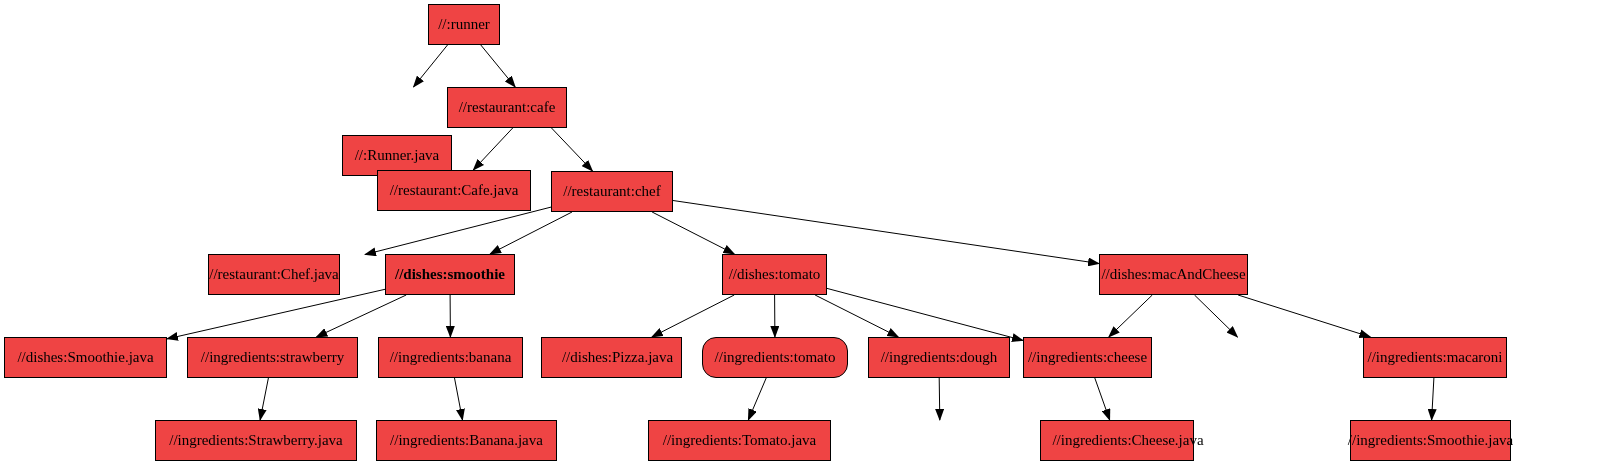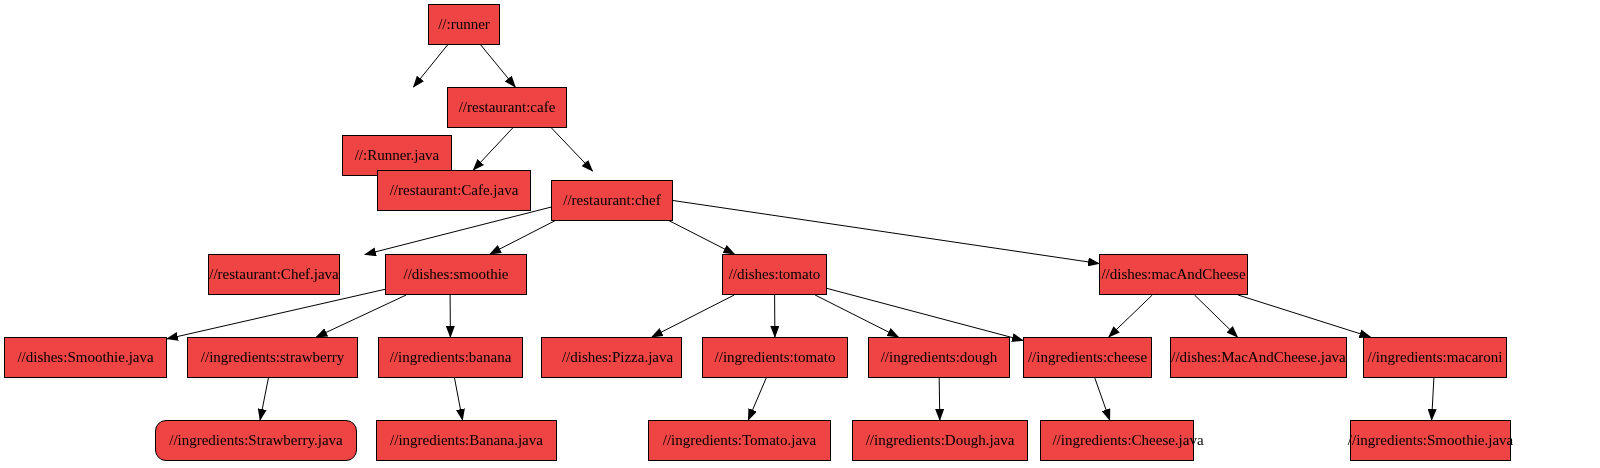--- a/index.html
+++ b/index.html
@@ -77,73 +77,67 @@
     </div>
     <div class="graph-node" style="left: 342px; top: 87px; width: 110px; height: 41px; margin-top: 48px;">
       <span>//:Runner.java</span>
     </div>
     <div class="graph-node" style="left: 447px; top: 87px; width: 120px; height: 41px;">
       <span>//restaurant:cafe</span>
     </div>
     <div class="graph-node" style="left: 377px; top: 170px; width: 154px; height: 41px;">
       <span>//restaurant:Cafe.java</span>
     </div>
-    <div class="graph-node" style="left: 551px; top: 171px; width: 122px; height: 41px; margin-top: 9px;">
+    <div class="graph-node" style="left: 551px; top: 171px; width: 122px; height: 41px;">
       <span>//restaurant:chef</span>
     </div>
     <div class="graph-node" style="left: 208px; top: 254px; width: 132px; height: 41px;">
       <span>//restaurant:Chef.java</span>
     </div>
-    <div class="graph-node" style="left: 385px; top: 254px; width: 142px; height: 41px;">
+    <div class="graph-node" style="left: 385px; top: 254px; width: 130px; height: 41px; font-weight: bold;">
       <span>//dishes:smoothie</span>
     </div>
     <div class="graph-node" style="left: 722px; top: 254px; width: 105px; height: 41px;">
       <span>//dishes:tomato</span>
     </div>
     <div class="graph-node" style="left: 1099px; top: 254px; width: 149px; height: 41px;">
       <span>//dishes:macAndCheese</span>
     </div>
     <div class="graph-node" style="left: 4px; top: 337px; width: 163px; height: 41px;">
       <span>//dishes:Smoothie.java</span>
     </div>
     <div class="graph-node" style="left: 187px; top: 337px; width: 171px; height: 41px;">
       <span>//ingredients:strawberry</span>
     </div>
     <div class="graph-node" style="left: 378px; top: 337px; width: 145px; height: 41px;">
       <span>//ingredients:banana</span>
     </div>
     <div class="graph-node" style="left: 541px; top: 337px; width: 141px; height: 41px; padding-left: 12px;">
       <span>//dishes:Pizza.java</span>
     </div>
-    <div class="graph-node" style="left: 702px; top: 337px; width: 146px; height: 41px;">
+    <div class="graph-node" style="left: 702px; top: 337px; width: 146px; height: 41px; border-radius: 14px;">
       <span>//ingredients:tomato</span>
     </div>
     <div class="graph-node" style="left: 868px; top: 337px; width: 142px; height: 41px;">
       <span>//ingredients:dough</span>
     </div>
     <div class="graph-node" style="left: 1023px; top: 337px; width: 129px; height: 41px;">
       <span>//ingredients:cheese</span>
     </div>
-    <div class="graph-node" style="left: 1170px; top: 337px; width: 177px; height: 41px;">
-      <span>//dishes:MacAndCheese.java</span>
-    </div>
     <div class="graph-node" style="left: 1363px; top: 337px; width: 144px; height: 41px;">
       <span>//ingredients:macaroni</span>
     </div>
-    <div class="graph-node" style="left: 155px; top: 420px; width: 202px; height: 41px; border-radius: 11px;">
+    <div class="graph-node" style="left: 155px; top: 420px; width: 202px; height: 41px;">
       <span>//ingredients:Strawberry.java</span>
     </div>
     <div class="graph-node" style="left: 376px; top: 420px; width: 181px; height: 41px;">
       <span>//ingredients:Banana.java</span>
     </div>
     <div class="graph-node" style="left: 648px; top: 420px; width: 183px; height: 41px;">
       <span>//ingredients:Tomato.java</span>
-    </div>
-    <div class="graph-node" style="left: 852px; top: 420px; width: 176px; height: 41px;">
-      <span>//ingredients:Dough.java</span>
     </div>
     <div class="graph-node" style="left: 1040px; top: 420px; width: 154px; height: 41px; padding-left: 22px;">
       <span>//ingredients:Cheese.java</span>
     </div>
     <div class="graph-node" style="left: 1350px; top: 420px; width: 161px; height: 41px;">
       <span>//ingredients:Smoothie.java</span>
     </div>
   </div>
 
 </body></html>

